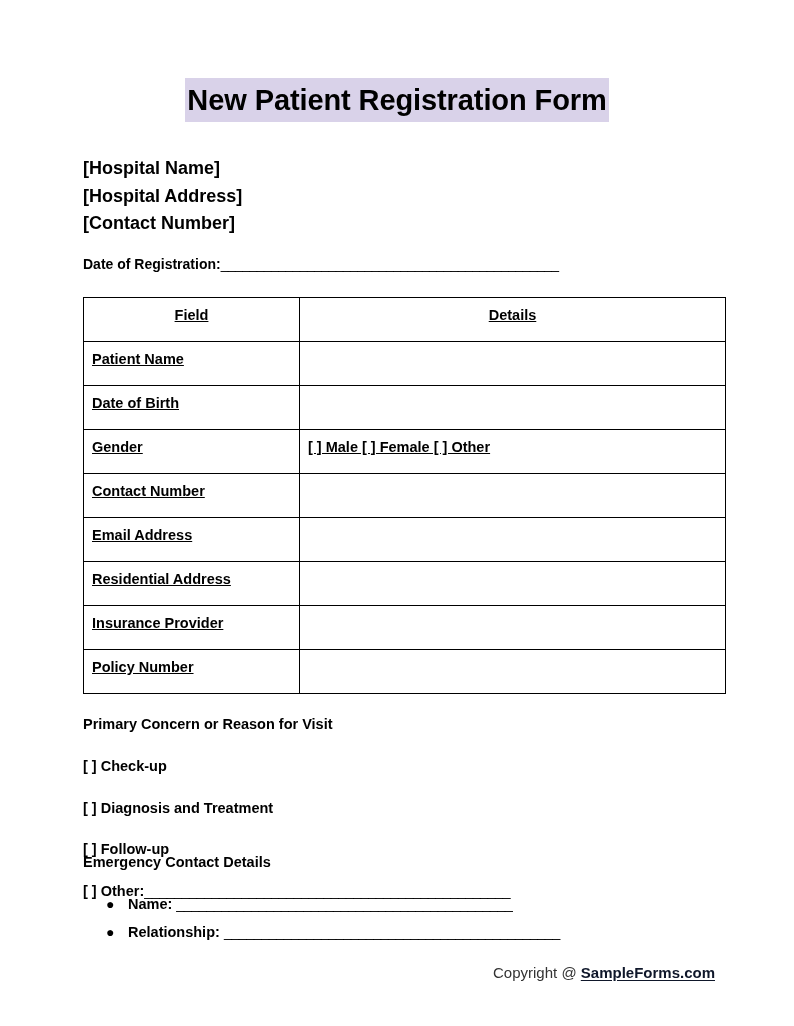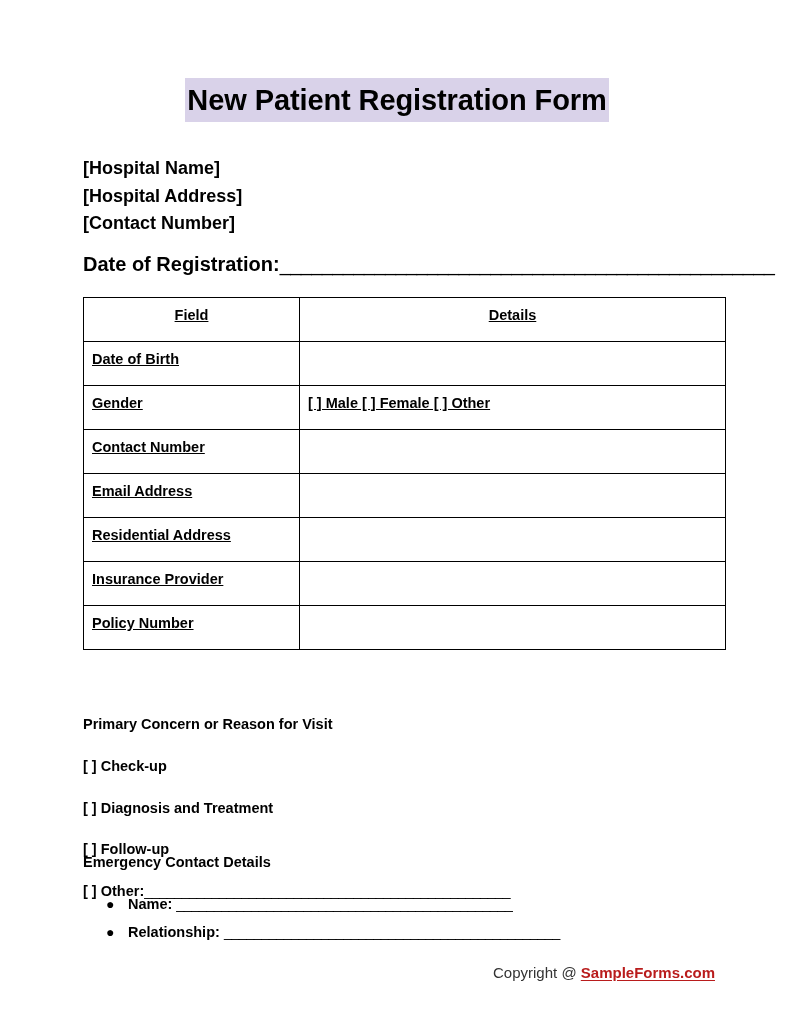--- a/index.html
+++ b/index.html
@@ -55,21 +55,21 @@
     font-size: 18px;
     font-weight: bold;
     line-height: 27.5px;
     white-space: nowrap;
   }
 
   .date-line {
     position: absolute;
     left: 83px;
     top: 253px;
-    font-size: 20px;
+    font-size: 14px;
     font-weight: bold;
     line-height: 22px;
     white-space: nowrap;
   }
   .date-line .rule {
     font-weight: normal;
     letter-spacing: -0.6px;
   }
 
   
@@ -162,21 +162,21 @@
     position: absolute;
     left: 0;
     top: 962px;
     width: 715px;
     text-align: right;
     font-size: 15px;
     line-height: 22px;
     color: #333333;
   }
   .footer .brand {
-    color: #b91c1c;
+    color: #0f172a;
     font-weight: bold;
     text-decoration: underline;
     text-underline-offset: 2px;
   }
 </style>
 </head>
 <body>
 
 <div class="page">
 
@@ -193,20 +193,24 @@
   <div class="date-line"><span>Date of Registration:</span><span class="rule">_______________________________________________</span></div>
 
   <table class="form-table">
     <thead>
       <tr>
         <th class="col-field">Field</th>
         <th class="col-details">Details</th>
       </tr>
     </thead>
     <tbody>
+      <tr>
+        <td class="col-field">Patient Name</td>
+        <td class="col-details"></td>
+      </tr>
       <tr>
         <td class="col-field">Date of Birth</td>
         <td class="col-details"></td>
       </tr>
       <tr>
         <td class="col-field">Gender</td>
         <td class="col-details">[ ] Male [ ] Female [ ] Other</td>
       </tr>
       <tr>
         <td class="col-field">Contact Number</td>

